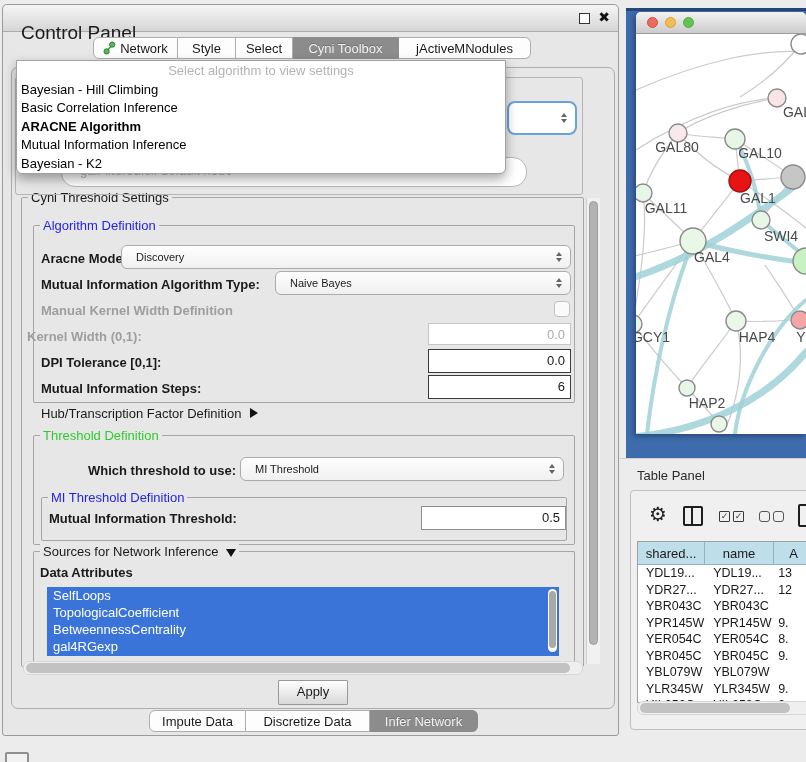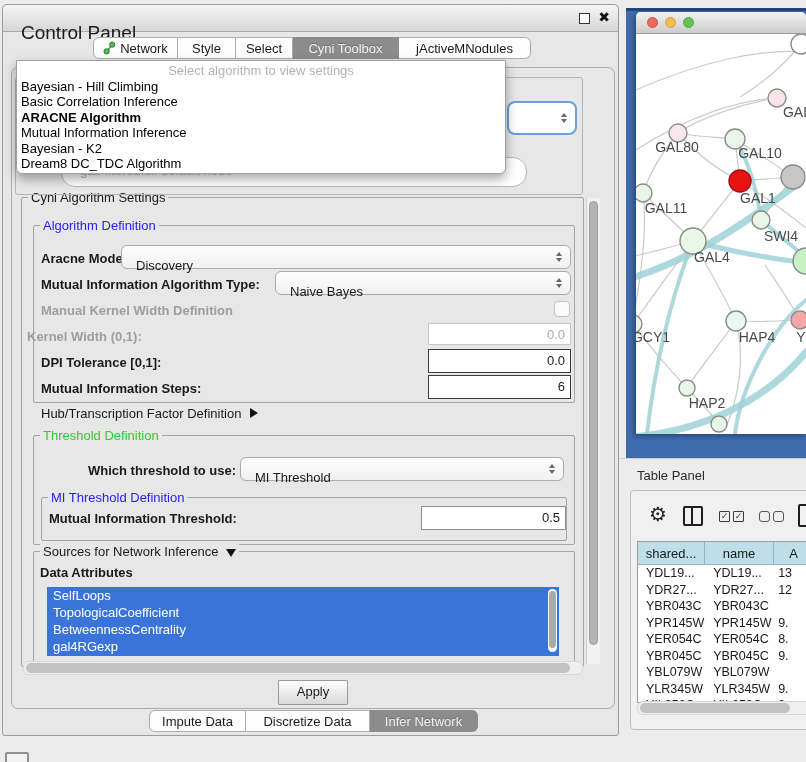--- a/index.html
+++ b/index.html
@@ -55,21 +55,21 @@
     font-size:13px;white-space:nowrap;}
   .gb-blue{color:#2323EE;}
   .gb-green{color:#2FCB2F;}
 
   .lbl{position:absolute;font-size:13px;white-space:nowrap;}
   .bold{font-weight:bold;}
   .dis{color:#9E9E9E;}
 
   .combo{position:absolute;background:linear-gradient(#FEFEFE,#F0F0F0);
     border:1px solid #ABABAB;border-radius:6px;box-sizing:border-box;}
-  .combo .ctext{position:absolute;left:14px;top:50%;transform:translateY(-50%);font-size:13px;margin-top:8px;}
+  .combo .ctext{position:absolute;left:14px;top:50%;transform:translateY(-50%);font-size:11px;}
   .stepper{position:absolute;right:8px;top:50%;transform:translateY(-50%);
     display:flex;flex-direction:column;gap:2px;}
   .tri-up{width:0;height:0;border-left:3.5px solid transparent;border-right:3.5px solid transparent;
     border-bottom:4.5px solid #666;}
   .tri-dn{width:0;height:0;border-left:3.5px solid transparent;border-right:3.5px solid transparent;
     border-top:4.5px solid #666;}
   .tri-right{display:inline-block;width:0;height:0;border-top:5.5px solid transparent;
     border-bottom:5.5px solid transparent;border-left:8px solid #111;margin-left:9px;}
   .tri-down-b{display:inline-block;width:0;height:0;border-left:5.5px solid transparent;
     border-right:5.5px solid transparent;border-top:8px solid #111;margin-left:7px;
@@ -190,25 +190,24 @@
       <span>galFiltered.sif default node</span>
     </div>
 
     <div id="algo-dropdown" class="abs">
         <div class="dd-prompt">Select algorithm to view settings</div>
         <div class="dd-item">Bayesian - Hill Climbing</div>
         <div class="dd-item">Basic Correlation Inference</div>
         <div class="dd-item sel">ARACNE Algorithm</div>
         <div class="dd-item">Mutual Information Inference</div>
         <div class="dd-item">Bayesian - K2</div>
-        <div class="dd-item">Dream8 DC_TDC Algorithm</div>
       </div>
 
     <div class="groupbox" style="left:18px;top:192px;width:561px;height:468px;">
-      <span class="gb-label">Cyni Algorithm Settings</span>
+      <span class="gb-label">Cyni Threshold Settings</span>
     </div>
 
     <div class="groupbox" style="left:30px;top:220px;width:540px;height:176px;">
       <span class="gb-label gb-blue">Algorithm Definition</span>
     </div>
     <div class="lbl bold" style="left:38px;top:246px;">Aracne Mode:</div>
     <div class="combo" style="left:118px;top:240px;width:450px;height:24px;">
       <span class="ctext">Discovery</span>
       <span class="stepper">
           <span class="tri-up"></span>

